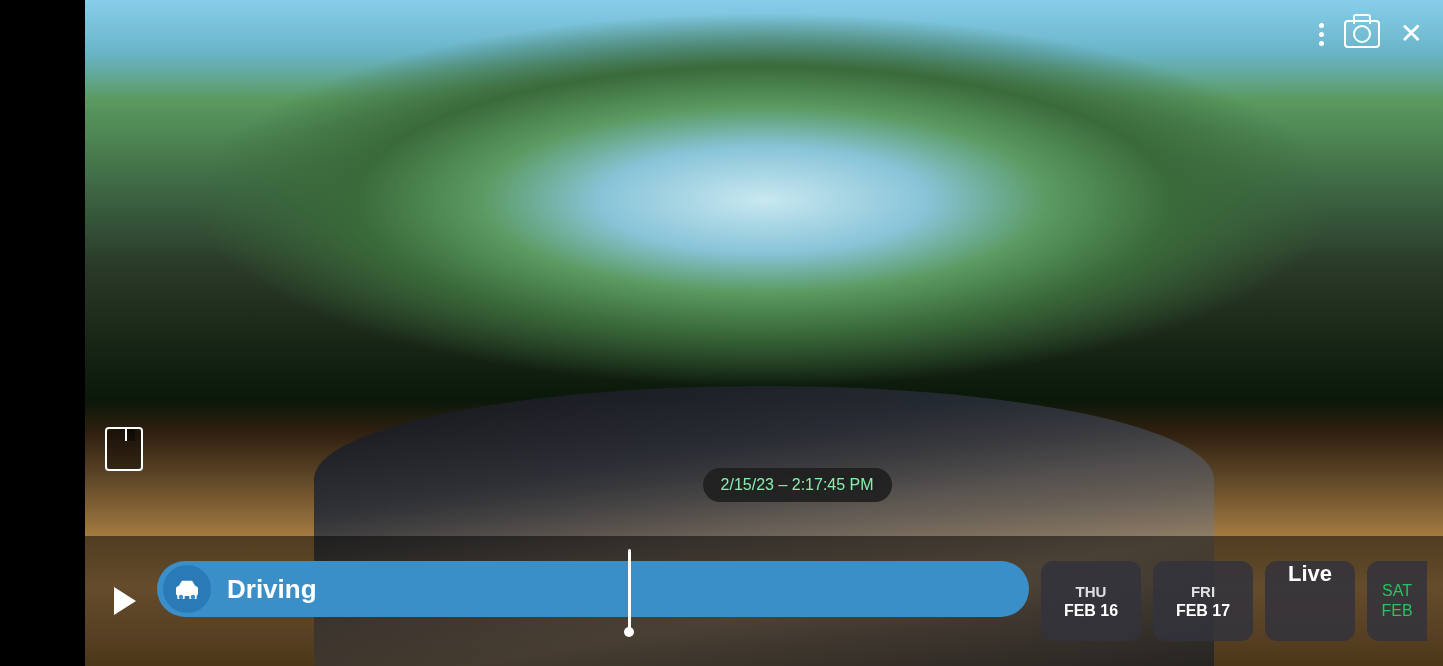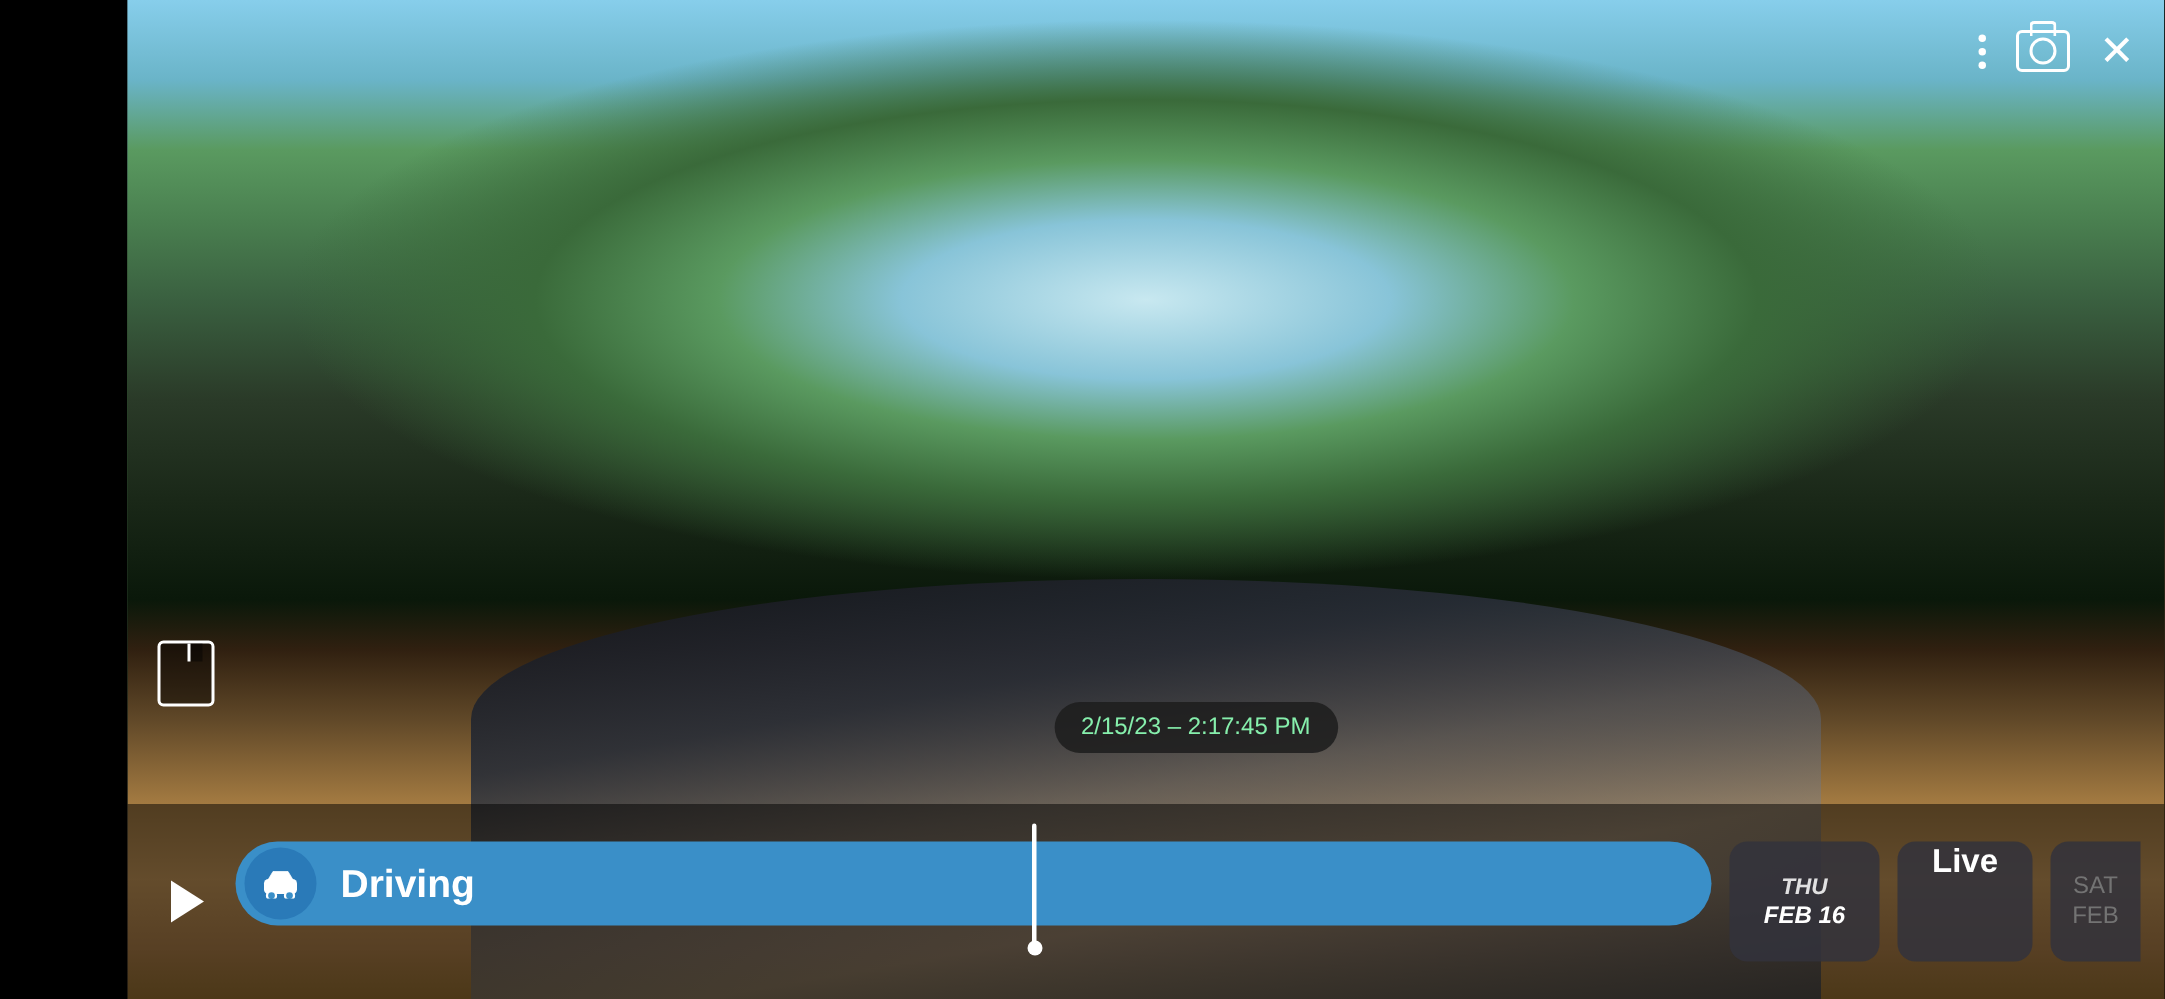--- a/index.html
+++ b/index.html
@@ -287,21 +287,20 @@
       background: rgba(50,50,60,0.85);
       border-radius: 12px;
       display: flex;
       flex-direction: column;
       align-items: center;
       justify-content: center;
       cursor: pointer;
       flex-shrink: 0;
       color: #fff;
       gap: 2px;
-      font-style: italic;
     }
 
     .day-btn .day-name {
       font-size: 15px;
       font-weight: 600;
       opacity: 0.85;
     }
     .day-btn .day-date {
       font-size: 16px;
       font-weight: 700;
@@ -328,21 +327,21 @@
       width: 60px;
       height: 80px;
       background: rgba(50,50,60,0.85);
       border-radius: 12px 0 0 12px;
       display: flex;
       flex-direction: column;
       align-items: center;
       justify-content: center;
       cursor: pointer;
       flex-shrink: 0;
-      color: #737373;
+      color: #22c55e;
       gap: 2px;
       overflow: hidden;
     }
   </style>
 </head>
 <body>
 
 <div class="left-panel"></div>
 
 <div class="video-area">
@@ -389,20 +388,24 @@
         <div class="scrubber-dot"></div>
       </div>
     </div>
   </div>
 
   <div class="day-btn">
     <span class="day-name">THU</span>
     <span class="day-date">FEB 16</span>
   </div>
 
+  <div class="day-btn">
+    <span class="day-name">FRI</span>
+    <span class="day-date">FEB 17</span>
+  </div>
 
   <div class="live-btn">
     <span>Live</span>
   </div>
 
   <div class="day-btn-partial">
     <span class="day-name">SAT</span>
     <span class="day-date">FEB</span>
   </div>
 

